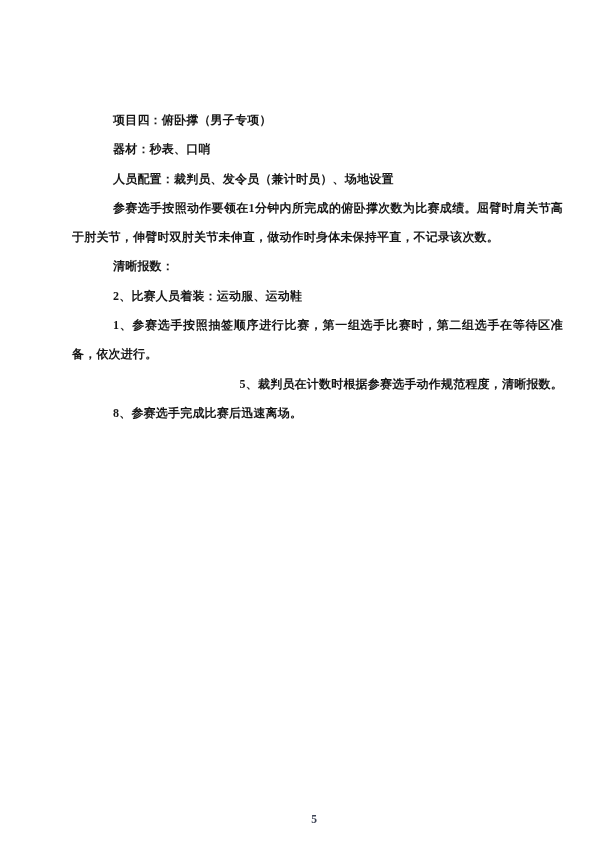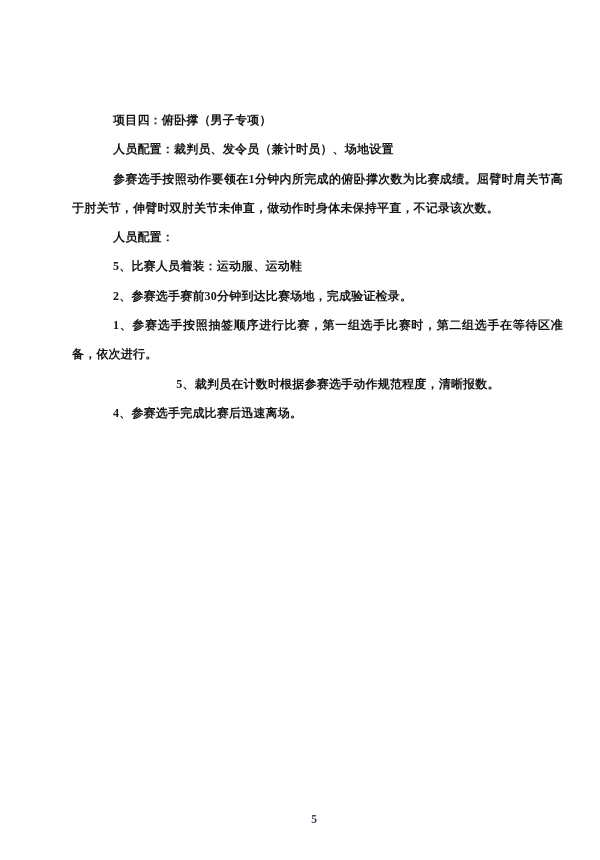--- a/index.html
+++ b/index.html
@@ -32,46 +32,46 @@
     font-weight: 700;
     color: #161616;
     text-align: justify;
     text-justify: inter-ideograph;
     text-indent: 41px;
     letter-spacing: 0.2px;
     word-break: break-all;
   }
   .doc p.one-line-overflow {
     white-space: nowrap;
-    text-align: center;
+    text-align: right;
   }
   .page-footer {
     position: absolute;
     left: 296px;
     top: 813px;
     width: 36px;
     text-align: center;
     font-size: 11.5px;
     font-weight: 700;
     color: #3b4254;
     font-family: "Liberation Serif", "DejaVu Serif", serif;
   }
 </style>
 </head>
 <body>
 
 <div class="page">
 
   <div class="doc">
     <p>项目四：俯卧撑（男子专项）</p>
+    <p>器材：秒表、口哨</p>
     <p>人员配置：裁判员、发令员（兼计时员）、场地设置</p>
     <p>参赛选手按照动作要领在1分钟内所完成的俯卧撑次数为比赛成绩。屈臂时肩关节高于肘关节，伸臂时双肘关节未伸直，做动作时身体未保持平直，不记录该次数。</p>
-    <p>人员配置：</p>
-    <p>5、比赛人员着装：运动服、运动鞋</p>
-    <p>2、参赛选手赛前30分钟到达比赛场地，完成验证检录。</p>
+    <p>清晰报数：</p>
+    <p>2、比赛人员着装：运动服、运动鞋</p>
     <p>1、参赛选手按照抽签顺序进行比赛，第一组选手比赛时，第二组选手在等待区准备，依次进行。</p>
     <p class="one-line-overflow">5、裁判员在计数时根据参赛选手动作规范程度，清晰报数。</p>
-    <p>4、参赛选手完成比赛后迅速离场。</p>
+    <p>8、参赛选手完成比赛后迅速离场。</p>
   </div>
 
   <div class="page-footer">5</div>
 
 </div>
 
 </body></html>

